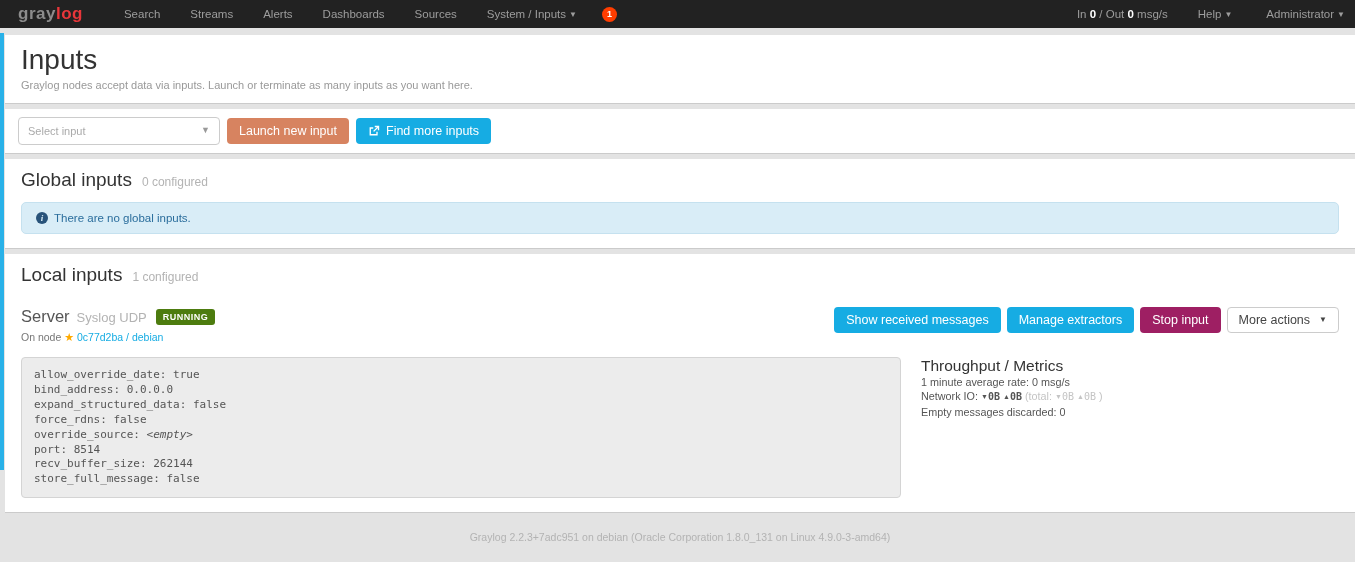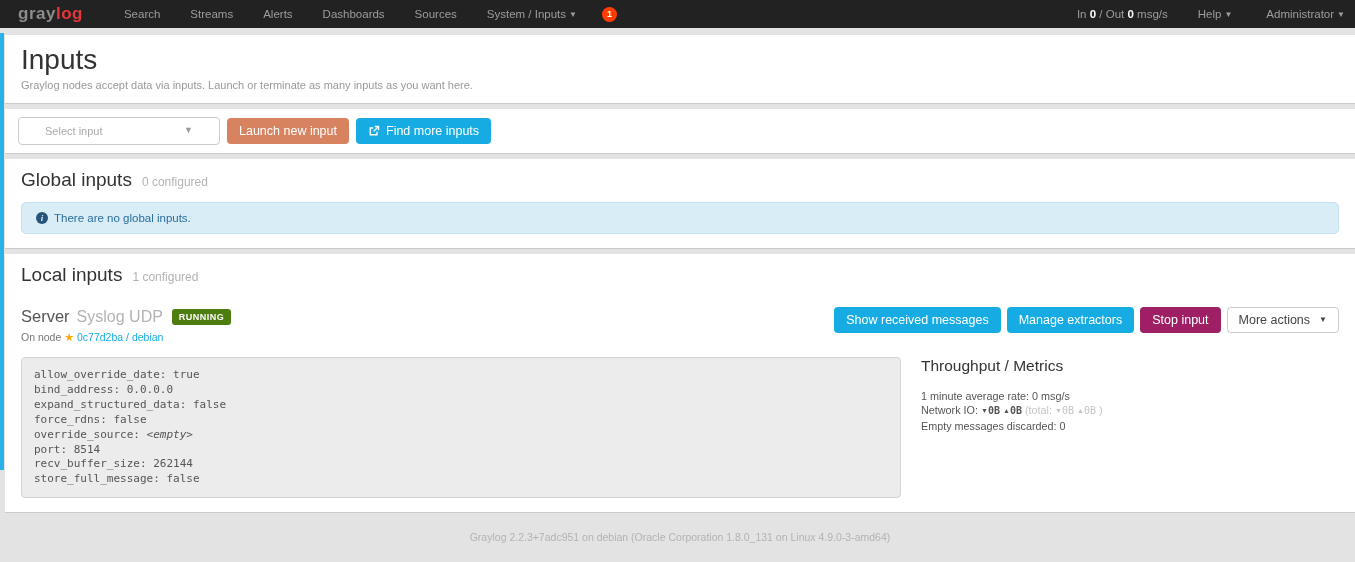--- a/index.html
+++ b/index.html
@@ -36,21 +36,21 @@
     background:#fff; margin-bottom:6px; box-shadow:0 1px 0 rgba(0,0,0,0.10);
   }
   
   .panel-header { padding:9px 16px 12px 16px; }
   .page-title { font-size:28px; font-weight:normal; color:#333; }
   .page-desc { font-size:11px; color:#999; margin-top:3px; }
   
   .panel-launch { padding:8px 13px; display:flex; align-items:center; gap:7px; }
   .select-box {
     width:202px; height:28px; border:1px solid #ccc; border-radius:4px; background:#fff;
-    display:flex; align-items:center; justify-content:space-between; padding:0 26px;
+    display:flex; align-items:center; justify-content:space-between; padding:0 9px;
     font-size:11px; color:#aaa; cursor:pointer;
   }
   .select-box .caret { color:#999; font-size:9px; }
   .btn {
     border:1px solid transparent; border-radius:4px; font-size:12.5px;
     padding:5px 11px; cursor:pointer; font-family:"Liberation Sans", sans-serif;
     display:inline-flex; align-items:center; gap:6px; white-space:nowrap;
   }
   .btn-success { background:#c2410c; color:#fff; opacity:0.65; }
   .btn-info    { background:#16ace3; color:#fff; }
@@ -67,38 +67,38 @@
   }
   .info-icon {
     width:12px; height:12px; border-radius:50%; background:#28537a; color:#d9edf7;
     font-size:9px; font-weight:bold; font-family:"Liberation Serif", serif; font-style:italic;
     display:inline-flex; align-items:center; justify-content:center; flex:0 0 auto;
   }
   
   .input-row { display:flex; align-items:flex-start; justify-content:space-between; margin-top:21px; }
   .input-id { display:flex; align-items:baseline; }
   .input-name { font-size:16.5px; color:#555; }
-  .input-type { font-size:16px; color:#b3b3b3; margin-left:7px; }
+  .input-type { font-size:13px; color:#b3b3b3; margin-left:7px; }
   .badge-running {
     background:#4d7c0f; color:#fff; font-size:9px; font-weight:bold; letter-spacing:0.5px;
     border-radius:3px; padding:3px 7px; margin-left:9px; position:relative; top:-2px;
   }
   .input-actions { display:flex; gap:6px; }
   .node-line { font-size:10.5px; color:#777; margin-top:4px; }
   .star-icon { color:#ffaa00; font-size:11px; }
   .node-link { color:#16ace3; text-decoration:none; cursor:pointer; }
   .detail-row { display:flex; margin-top:13px; }
   .config-well {
     width:880px; flex:0 0 auto; background:#ececec; border:1px solid #d4d4d4; border-radius:4px;
     padding:10px 12px; font-family:"DejaVu Sans Mono", monospace; font-size:11px; color:#555;
   }
   .config-line { line-height:14.9px; }
   .italic { font-style:italic; }
   .metrics { margin-left:20px; }
-  .metrics-title { font-size:15.5px; color:#333; font-weight:normal; margin-bottom:14px; }
+  .metrics-title { font-size:15.5px; color:#333; font-weight:normal; margin-bottom:0; }
   .metric-line { font-size:10.8px; color:#555; line-height:14px; }
   .mono-val { font-family:"DejaVu Sans Mono", monospace; font-weight:bold; font-size:10px; }
   .tri { font-size:7px; position:relative; top:-1px; }
   .total-part { color:#c4c4c4; }
   .total-part .mono-val { font-weight:normal; }
   
   .footer { text-align:center; font-size:10.5px; color:#b3b3b3; padding:13px 0; }
 </style>
 </head>
 <body>

